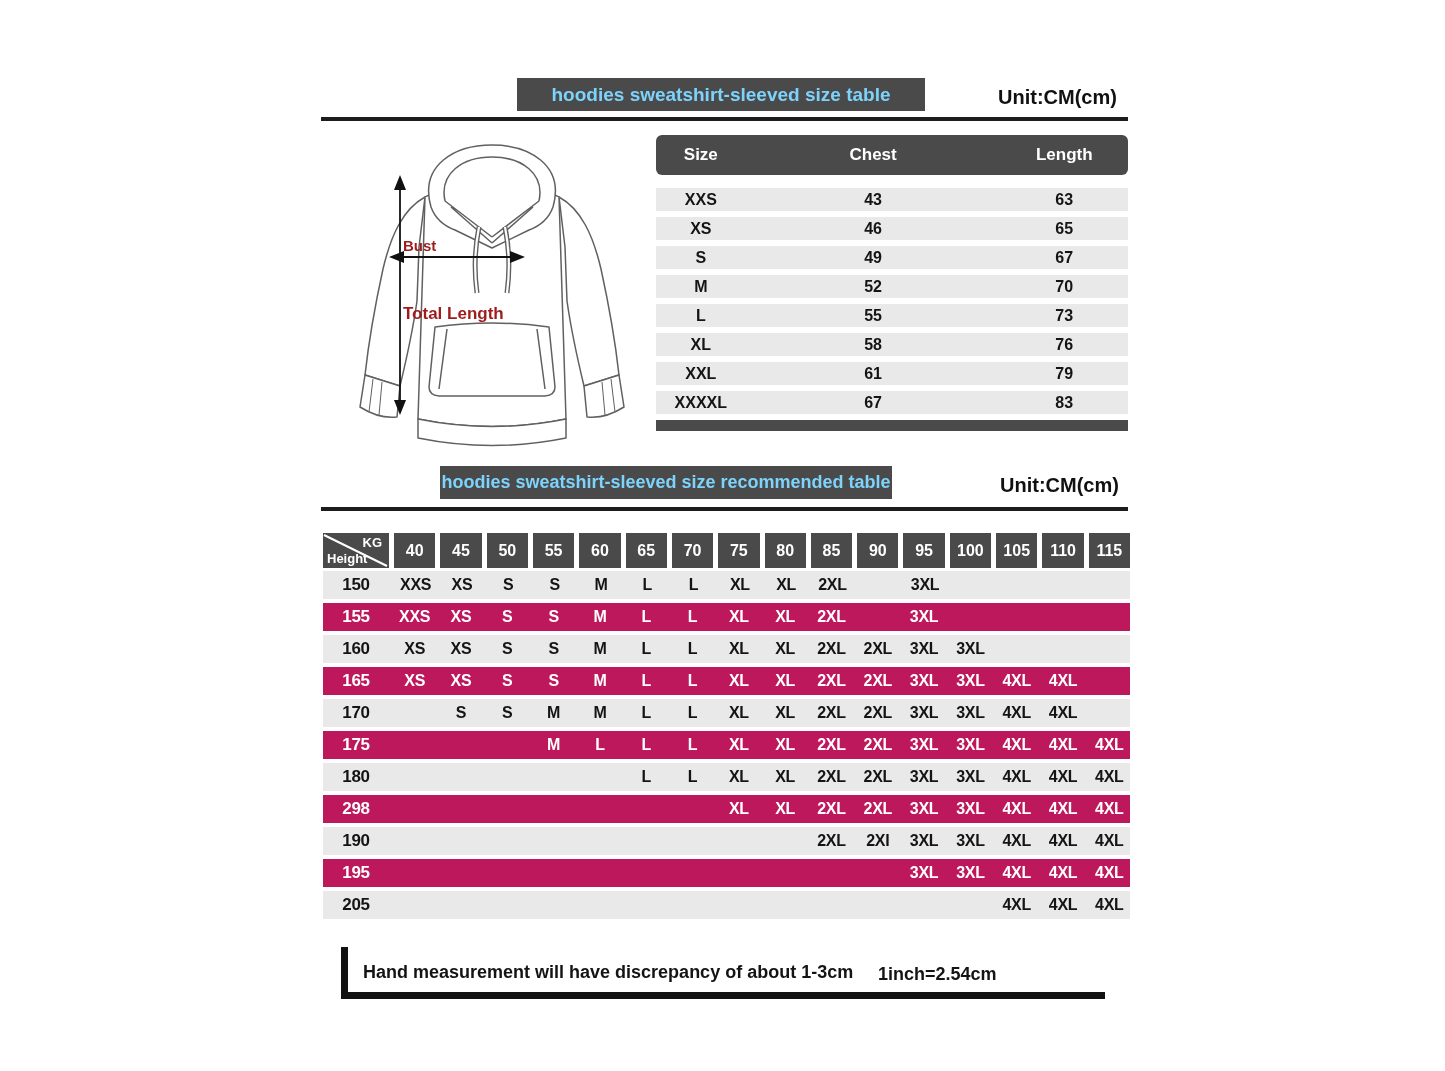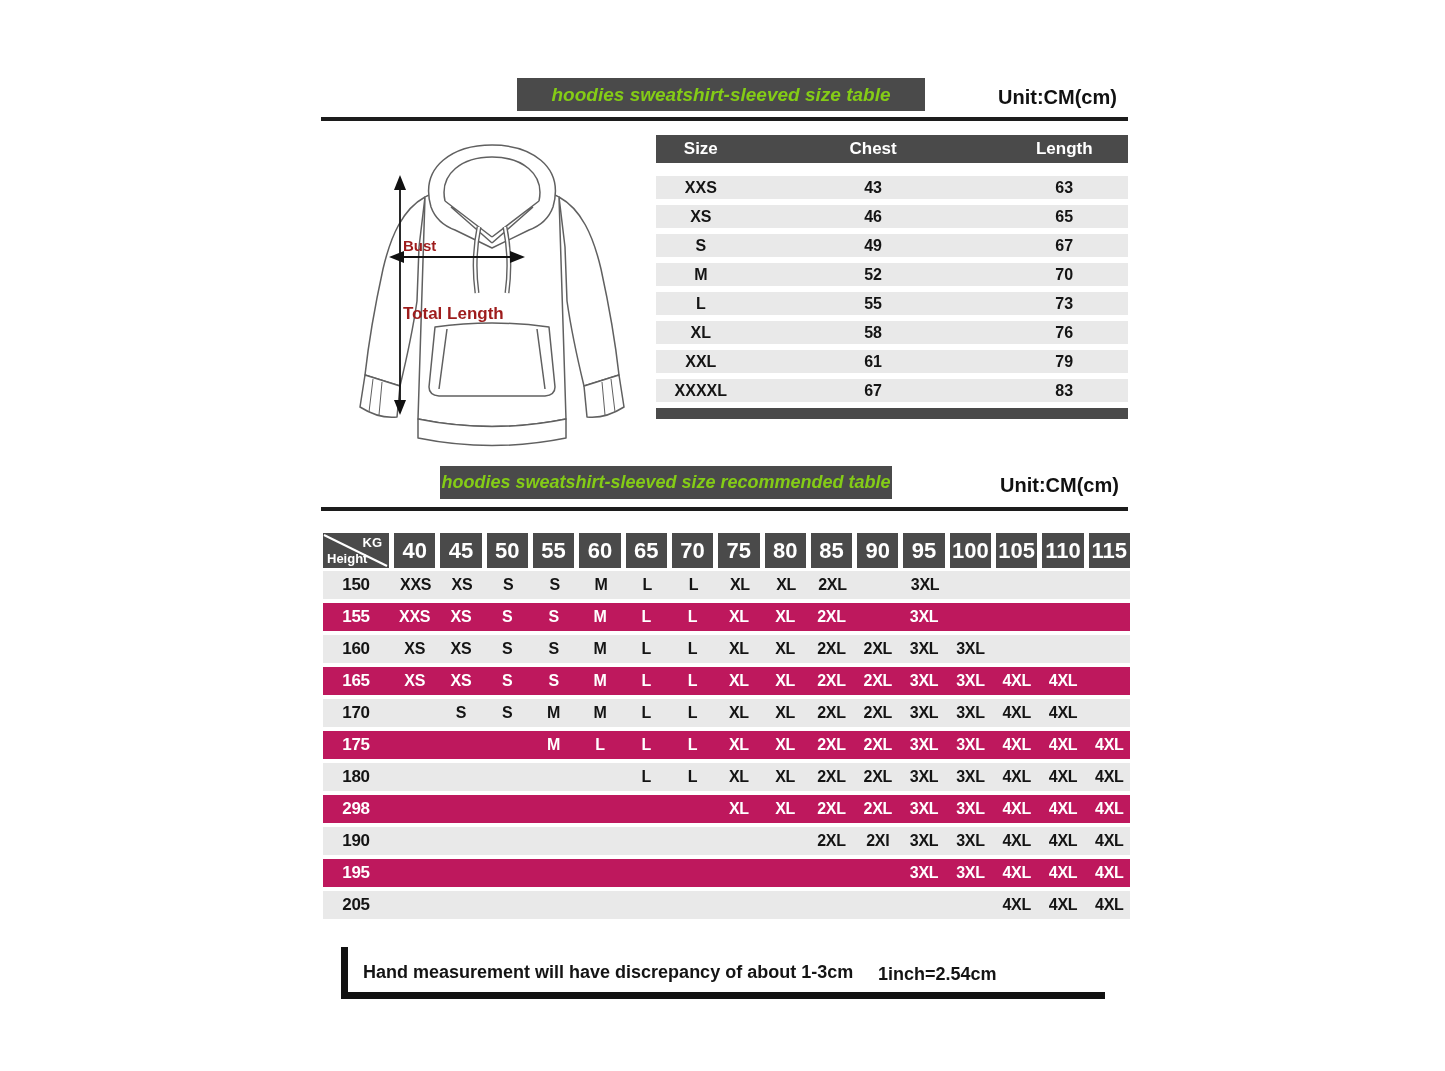--- a/index.html
+++ b/index.html
@@ -2,39 +2,39 @@
 <html><head>
 <meta charset="utf-8">
 <style>
   html,body{margin:0;padding:0;background:#fff;}
   #app{position:relative;width:1445px;height:1071px;background:#ffffff;overflow:hidden;
        font-family:"Liberation Sans",sans-serif;font-weight:bold;color:#141414;}
 
   .abs{position:absolute;}
 
   
-  .title-bar{background:#4a4a4a;color:#84cc16;display:flex;align-items:center;justify-content:center;
-             font-size:19px;letter-spacing:0;font-style:italic;}
+  .title-bar{background:#4a4a4a;color:#7dd3fc;display:flex;align-items:center;justify-content:center;
+             font-size:19px;letter-spacing:0;}
   .unit{font-size:20px;color:#111;}
 
   .rule{background:#1c1c1c;}
 
   
   #size-table{left:656px;top:135px;width:472px;}
-  .st-header{display:grid;grid-template-columns:19% 54% 27%;height:28px;background:#4a4a4a;color:#fff;}
+  .st-header{display:grid;grid-template-columns:19% 54% 27%;height:40px;background:#4a4a4a;color:#fff;border-radius:6px;}
   .st-hcell{display:flex;align-items:center;justify-content:center;font-size:17px;}
   .st-row{display:grid;grid-template-columns:19% 54% 27%;height:23px;background:#e9e9e9;margin-top:6px;}
   #st-rows .st-row:first-child{margin-top:13px;}
   .st-cell{display:flex;align-items:center;justify-content:center;font-size:16px;color:#141414;}
   .st-footerbar{height:11px;background:#4a4a4a;margin-top:6px;}
 
   
   #rec-table{left:323px;top:533px;width:807px;}
   .rt-header{display:grid;grid-template-columns:66px repeat(16,1fr);column-gap:5px;height:35px;}
-  .rt-hbox{background:#4a4a4a;color:#fff;display:flex;align-items:center;justify-content:center;font-size:22px;}
+  .rt-hbox{background:#4a4a4a;color:#fff;display:flex;align-items:center;justify-content:center;font-size:16px;}
   .rt-corner{background:#4a4a4a;position:relative;}
   .rt-corner .kg{position:absolute;right:7px;top:2px;color:#fff;font-size:13px;}
   .rt-corner .hgt{position:absolute;left:4px;bottom:2px;color:#fff;font-size:13px;}
   .rt-row{display:grid;grid-template-columns:66px repeat(16,1fr);column-gap:5px;height:28px;margin-top:4px;}
   #rt-rows .rt-row:first-child{margin-top:3px;gap:7px;}
   .rt-row.light{background:#e9e9e9;color:#141414;}
   .rt-row.dark{background:#be185d;color:#fff;}
   .rt-label,.rt-cell{display:flex;align-items:center;justify-content:center;font-size:16px;letter-spacing:-0.3px;}
   .rt-label{font-size:17px;}
 

